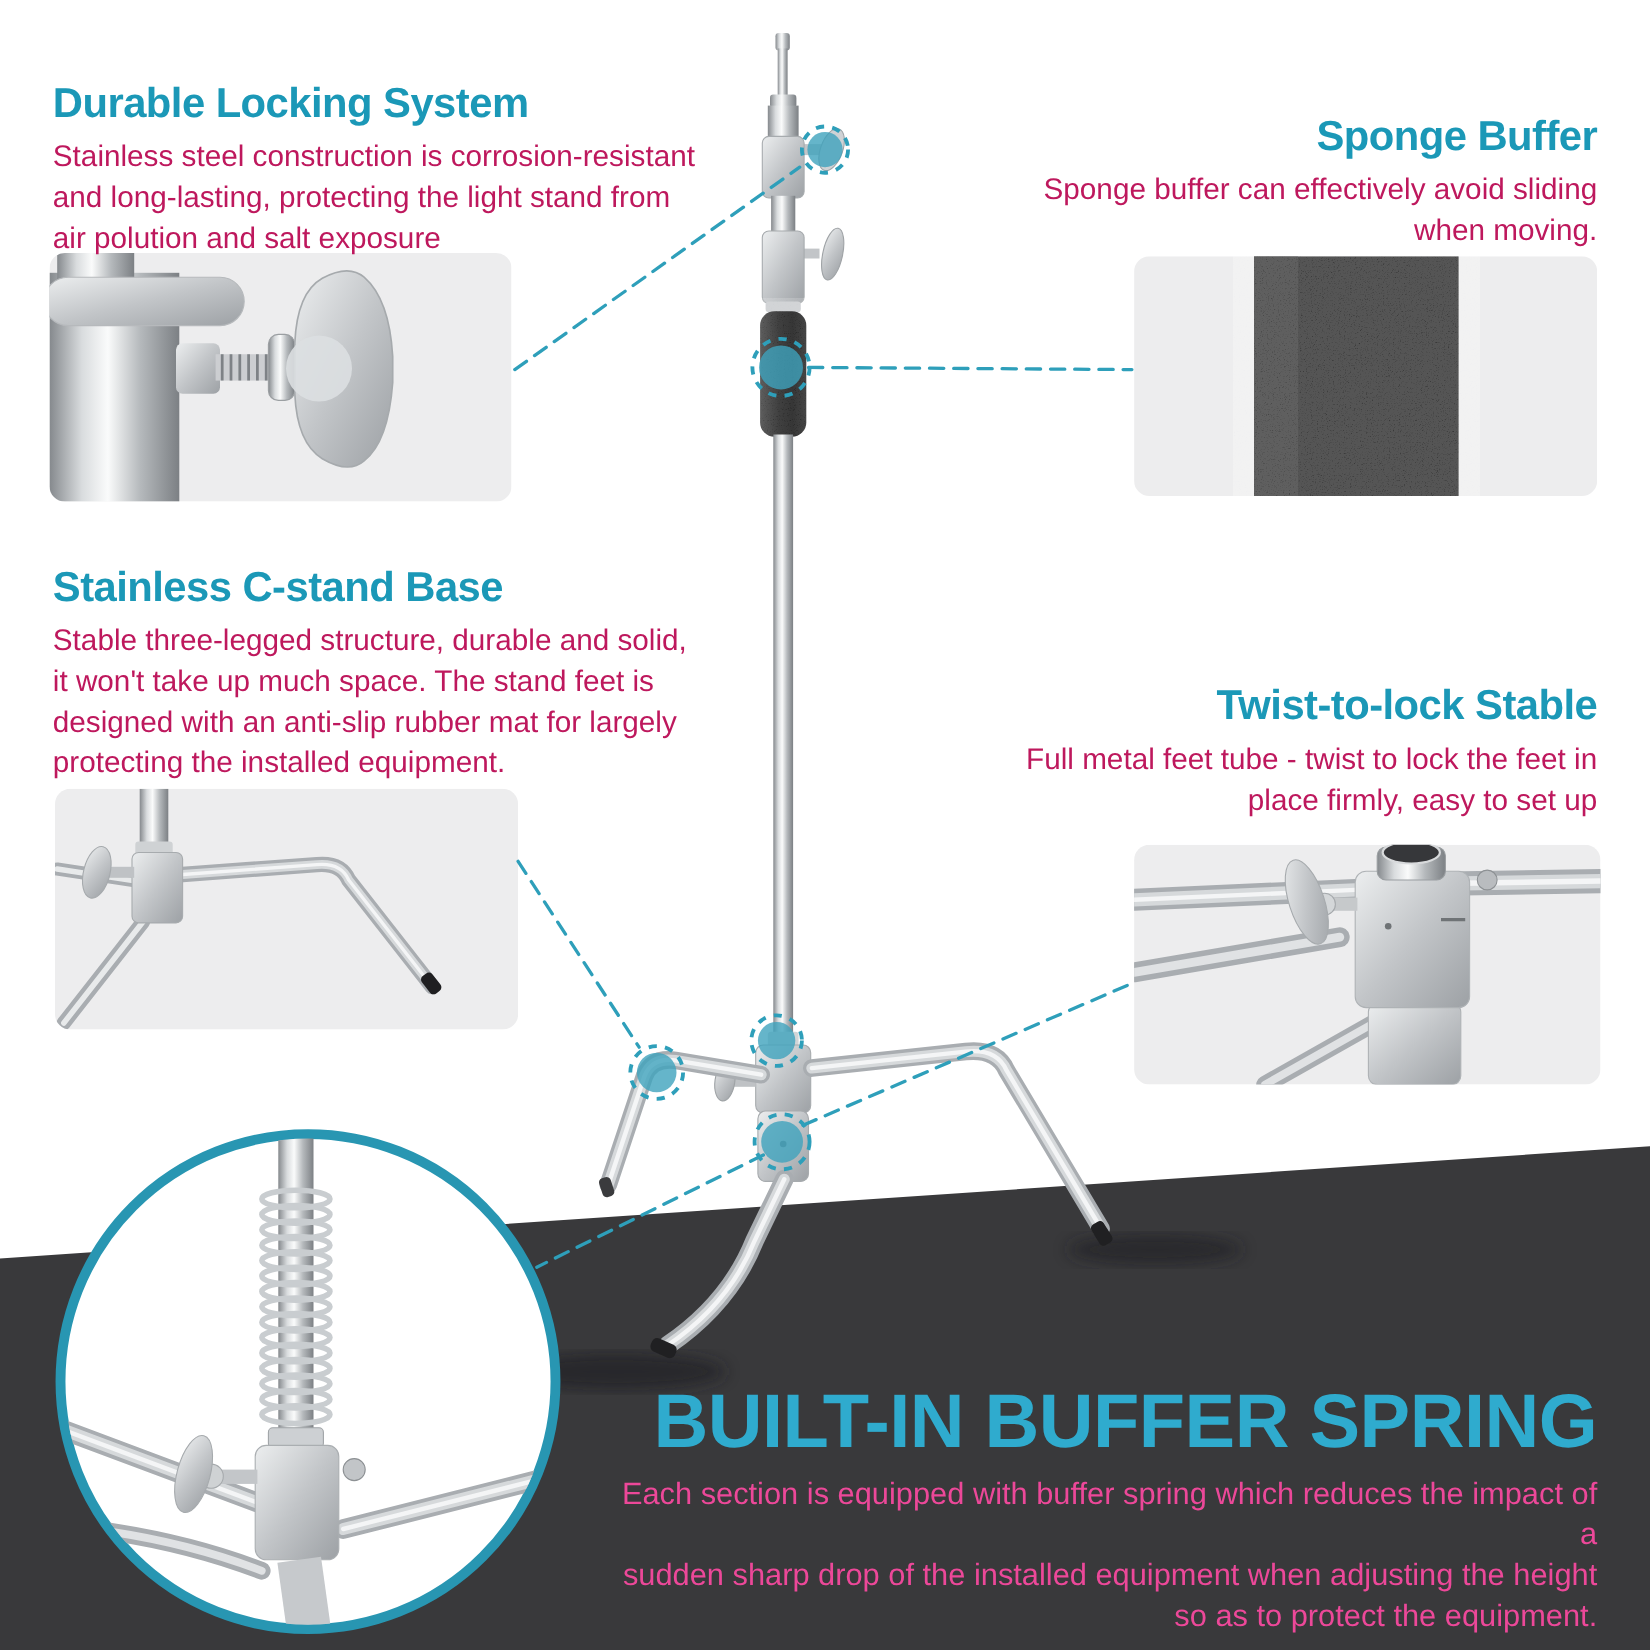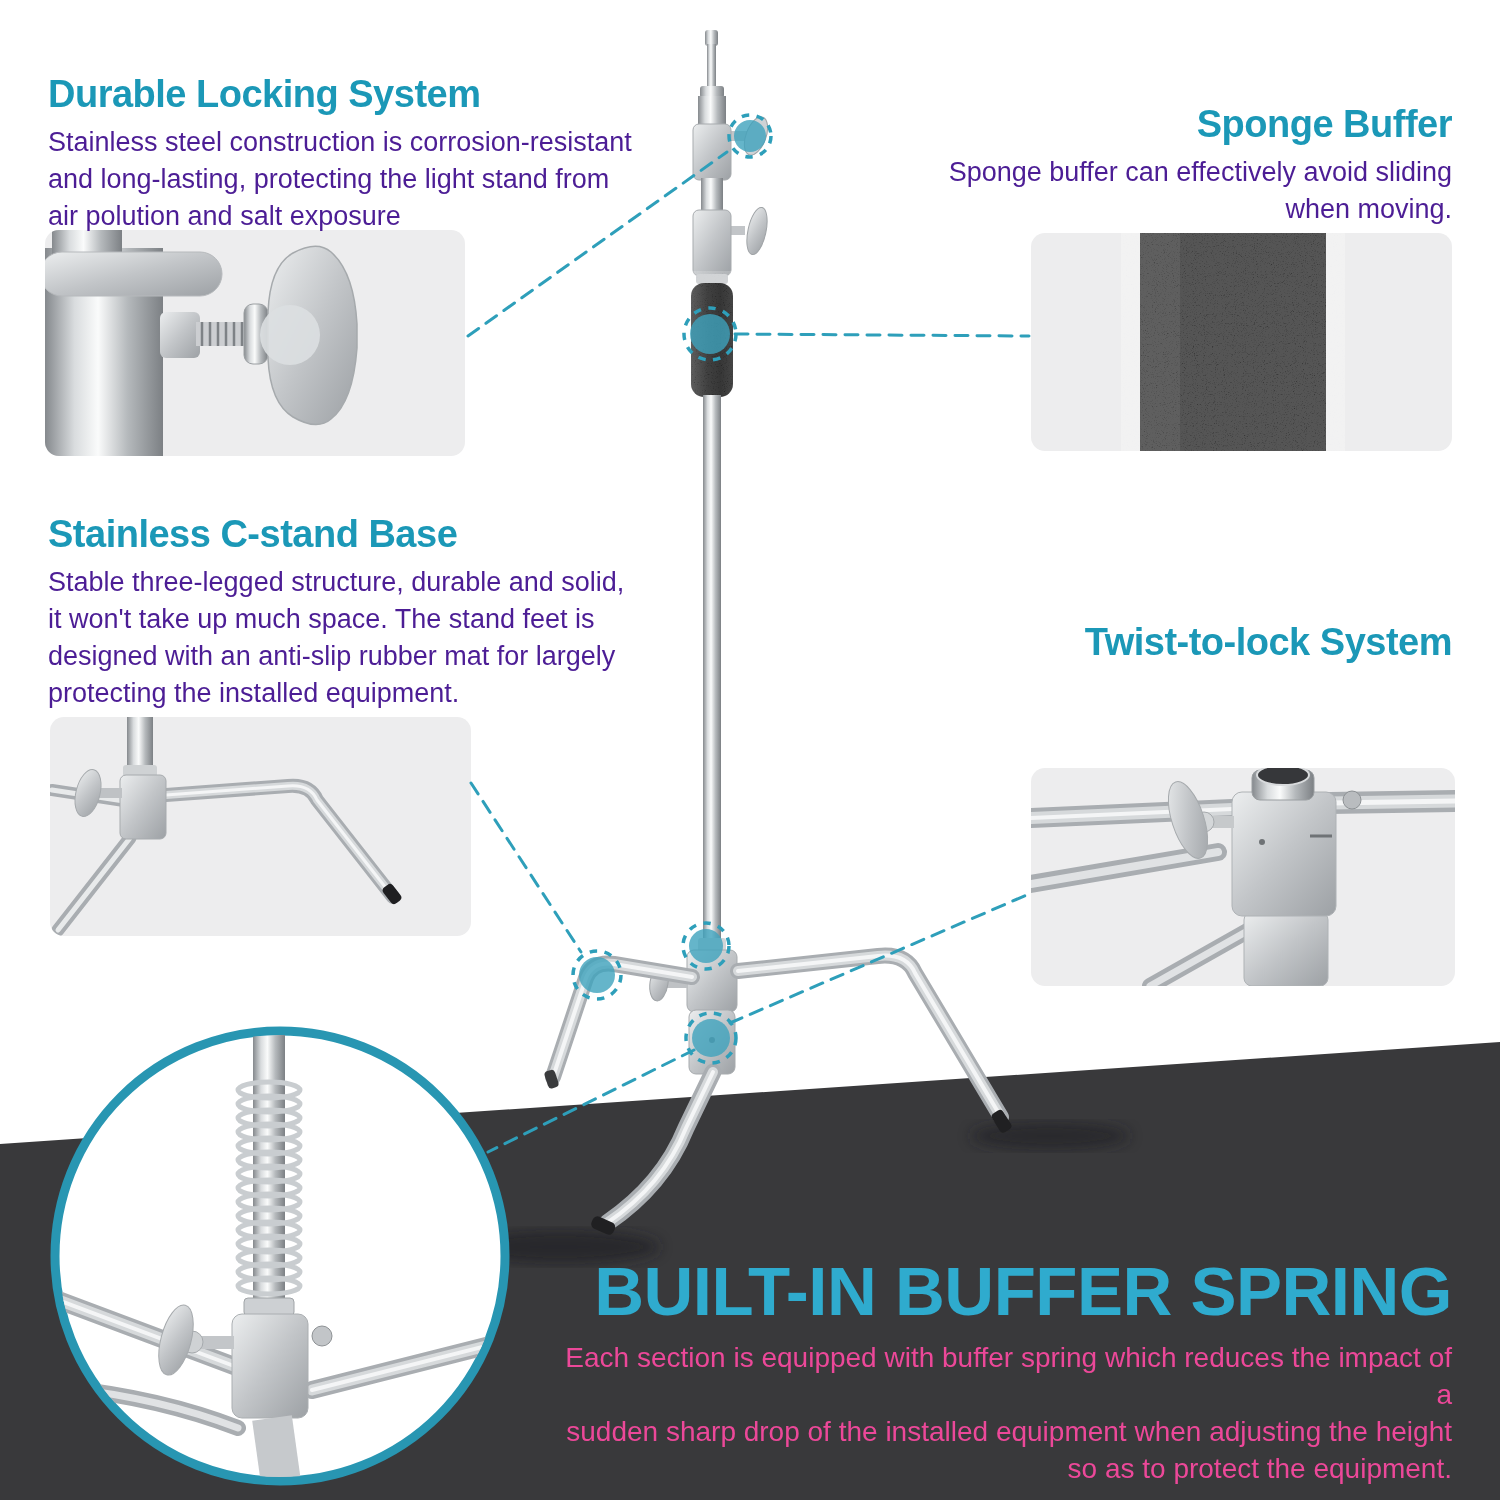--- a/index.html
+++ b/index.html
@@ -1,21 +1,21 @@
 <!DOCTYPE html>
 <html><head>
 <meta charset="utf-8">
 <style>
   html,body{margin:0;padding:0;background:#888;}
   .canvas{position:relative;width:1500px;height:1500px;background:#ffffff;overflow:hidden;
           font-family:"Liberation Sans",sans-serif;}
   .scene{position:absolute;inset:0;}
   .txt{position:absolute;z-index:5;}
   .txt h2{margin:0 0 6px 0;font-size:38px;font-weight:700;letter-spacing:-0.5px;color:#1b98b7;line-height:1.2;}
-  .txt p{margin:0;font-size:27px;line-height:37px;color:#4c1d95;white-space:pre-line;font-weight:400;}
+  .txt p{margin:0;font-size:27px;line-height:37px;color:#be185d;white-space:pre-line;font-weight:400;}
   .align-right{text-align:right;}
   .sec1{left:48px;top:72px;width:640px;}
   .sec2{right:48px;top:102px;width:620px;}
   .sec3{left:48px;top:512px;width:660px;}
   .sec4{right:48px;top:620px;width:640px;}
   .bottom-block{right:48px;top:1252px;width:900px;text-align:right;}
   .bottom-block h1{margin:0;font-size:69px;font-weight:700;letter-spacing:-0.5px;color:#2fabce;line-height:1.15;}
   .bottom-block p{margin:8px 0 0 0;font-size:28px;line-height:37px;color:#ec4899;white-space:pre-line;}
 </style>
 </head>
@@ -297,21 +297,23 @@
 
   <div class="txt sec3">
     <h2>Stainless C-stand Base</h2>
     <p>Stable three-legged structure, durable and solid,
 it won't take up much space. The stand feet is
 designed with an anti-slip rubber mat for largely
 protecting the installed equipment.</p>
   </div>
 
   <div class="txt sec4 align-right">
-    <h2>Twist-to-lock System</h2>
+    <h2>Twist-to-lock Stable</h2>
+    <p>Full metal feet tube - twist to lock the feet in
+place firmly, easy to set up</p>
   </div>
 
   <div class="txt bottom-block">
     <h1>BUILT-IN BUFFER SPRING</h1>
     <p>Each section is equipped with buffer spring which reduces the impact of a
 sudden sharp drop of the installed equipment when adjusting the height
 so as to protect the equipment.</p>
   </div>
 
 </div>

